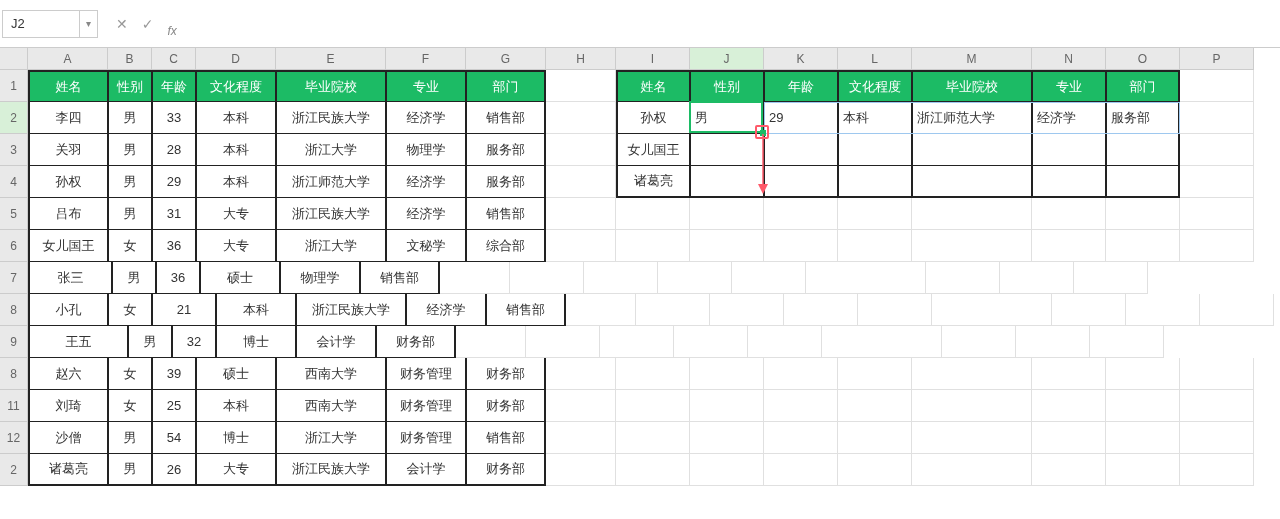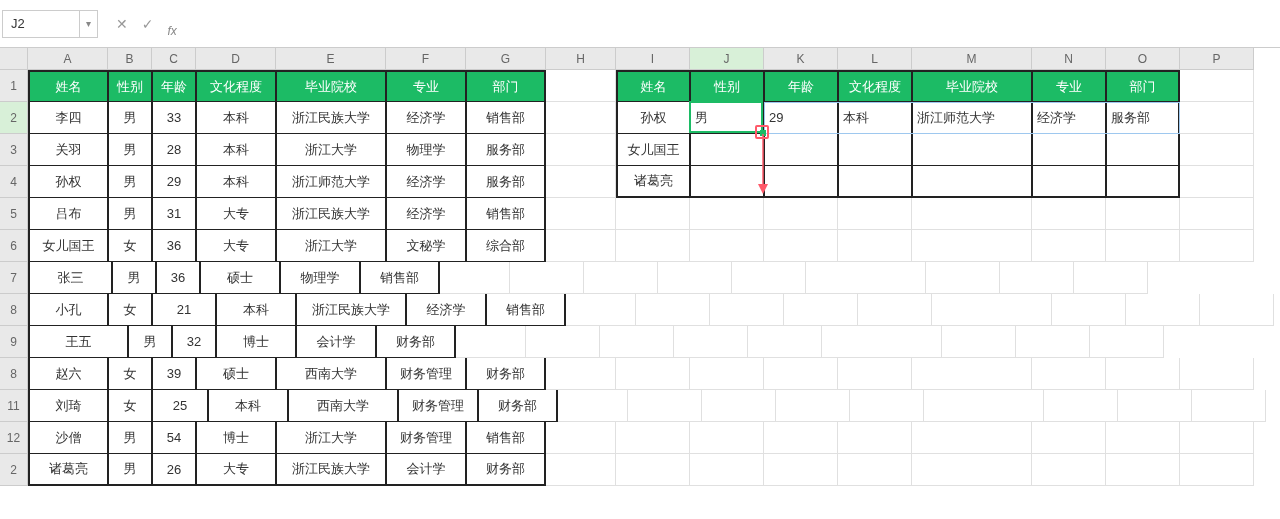--- a/index.html
+++ b/index.html
@@ -380,21 +380,21 @@
           <div class="cell " style="width: 74px;"></div>
           <div class="cell " style="width: 74px;"></div>
           <div class="cell " style="width: 120px;"></div>
           <div class="cell " style="width: 74px;"></div>
           <div class="cell " style="width: 74px;"></div>
           <div class="cell " style="width: 74px;"></div>
         </div>
         <div class="grid-row">
           <div class="cell t1 firstcol" style="width: 80px;">刘琦</div>
           <div class="cell t1" style="width: 44px;">女</div>
-          <div class="cell t1" style="width: 56px;">25</div>
+          <div class="cell t1" style="width: 44px;">25</div>
           <div class="cell t1" style="width: 80px;">本科</div>
           <div class="cell t1" style="width: 110px;">西南大学</div>
           <div class="cell t1" style="width: 80px;">财务管理</div>
           <div class="cell t1 lastcol" style="width: 80px;">财务部</div>
           <div class="cell " style="width: 70px;"></div>
           <div class="cell " style="width: 74px;"></div>
           <div class="cell " style="width: 74px;"></div>
           <div class="cell " style="width: 74px;"></div>
           <div class="cell " style="width: 74px;"></div>
           <div class="cell " style="width: 120px;"></div>

